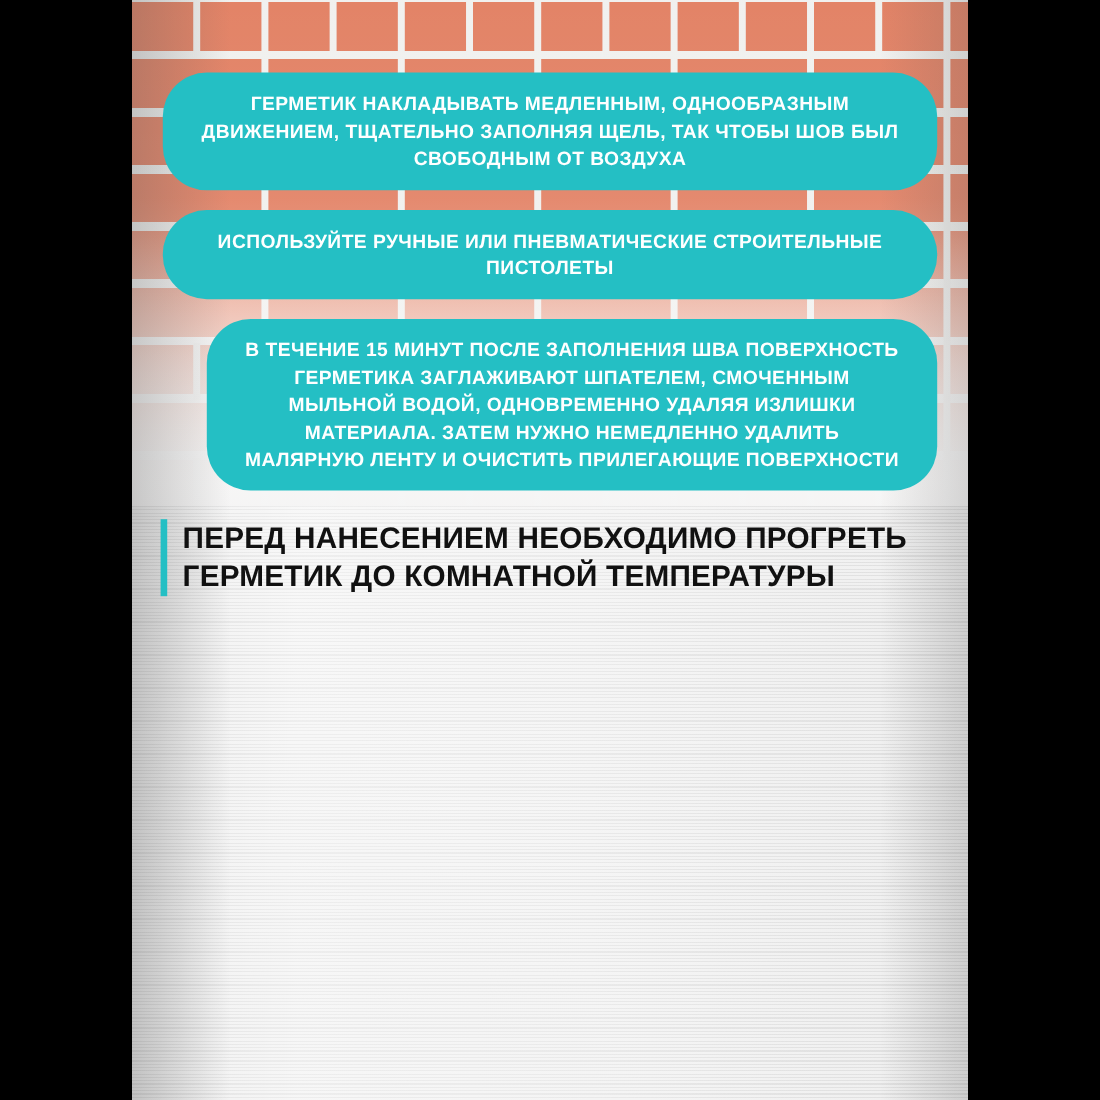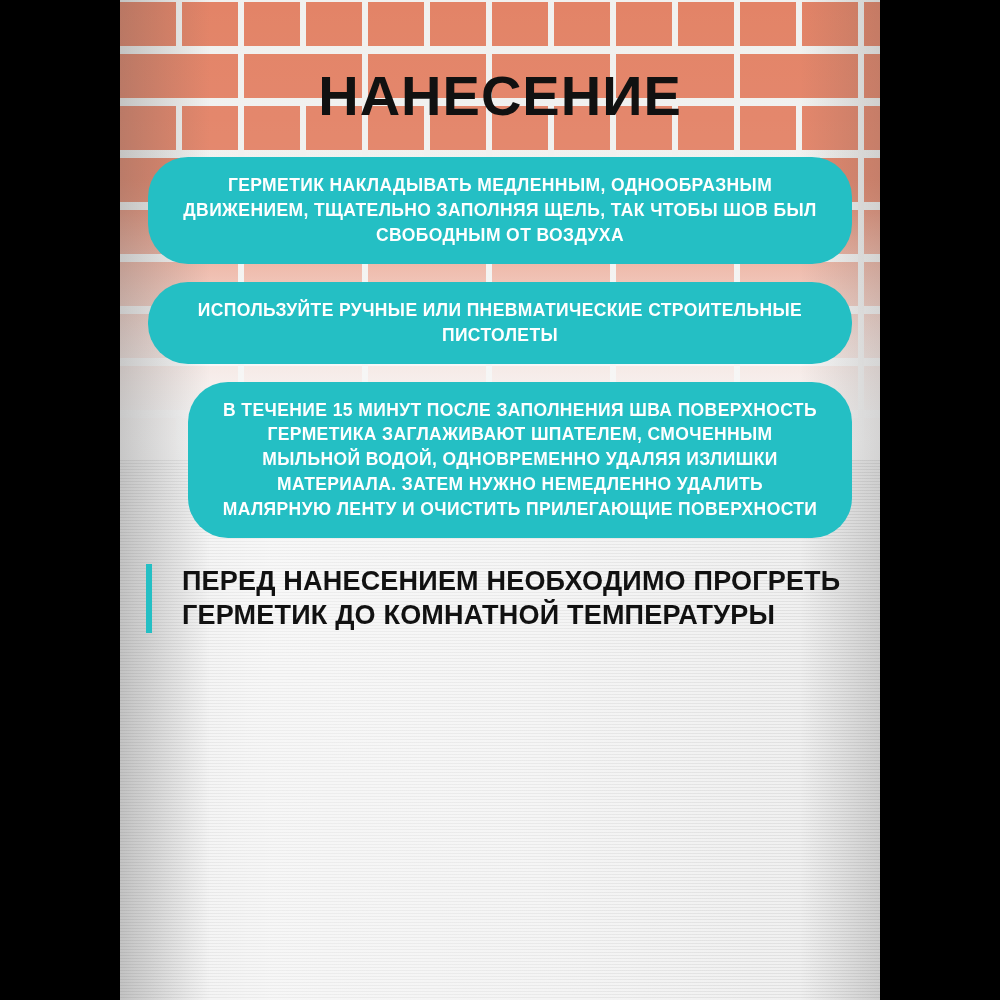--- a/index.html
+++ b/index.html
@@ -156,40 +156,38 @@
     background: #24bfc4;
     flex: 0 0 6px;
     margin-right: 14px;
   }
   .footer-text {
     color: #111111;
     font-weight: bold;
     font-size: 27px;
     line-height: 1.28;
     letter-spacing: .2px;
-    margin-left: 16px;
   }
 </style>
 </head>
 <body>
 
 <div class="poster">
 
   <div class="bg-wall"></div>
   <div class="bg-bricks"></div>
   <div class="bg-bricks2"></div>
   <div class="bg-fade"></div>
   <div class="bg-concrete"></div>
   <div class="poster-shade-l"></div>
   <div class="poster-shade-r"></div>
 
   <div class="content">
 
     <div class="title">
-      <span class="line">НАНЕСЕНИЕ</span>
     </div>
 
     <div class="cards">
       <div class="card c2">ГЕРМЕТИК НАКЛАДЫВАТЬ МЕДЛЕННЫМ, ОДНООБРАЗНЫМ ДВИЖЕНИЕМ, ТЩАТЕЛЬНО ЗАПОЛНЯЯ ЩЕЛЬ, ТАК ЧТОБЫ ШОВ БЫЛ СВОБОДНЫМ ОТ ВОЗДУХА</div>
       <div class="card c1">ИСПОЛЬЗУЙТЕ РУЧНЫЕ ИЛИ ПНЕВМАТИЧЕСКИЕ СТРОИТЕЛЬНЫЕ ПИСТОЛЕТЫ</div>
       <div class="card c3">В ТЕЧЕНИЕ 15 МИНУТ ПОСЛЕ ЗАПОЛНЕНИЯ ШВА ПОВЕРХНОСТЬ ГЕРМЕТИКА ЗАГЛАЖИВАЮТ ШПАТЕЛЕМ, СМОЧЕННЫМ МЫЛЬНОЙ ВОДОЙ, ОДНОВРЕМЕННО УДАЛЯЯ ИЗЛИШКИ МАТЕРИАЛА. ЗАТЕМ НУЖНО НЕМЕДЛЕННО УДАЛИТЬ МАЛЯРНУЮ ЛЕНТУ И ОЧИСТИТЬ ПРИЛЕГАЮЩИЕ ПОВЕРХНОСТИ</div>
     </div>
 
     <div class="footer">
       <div class="footer-bar"></div>

